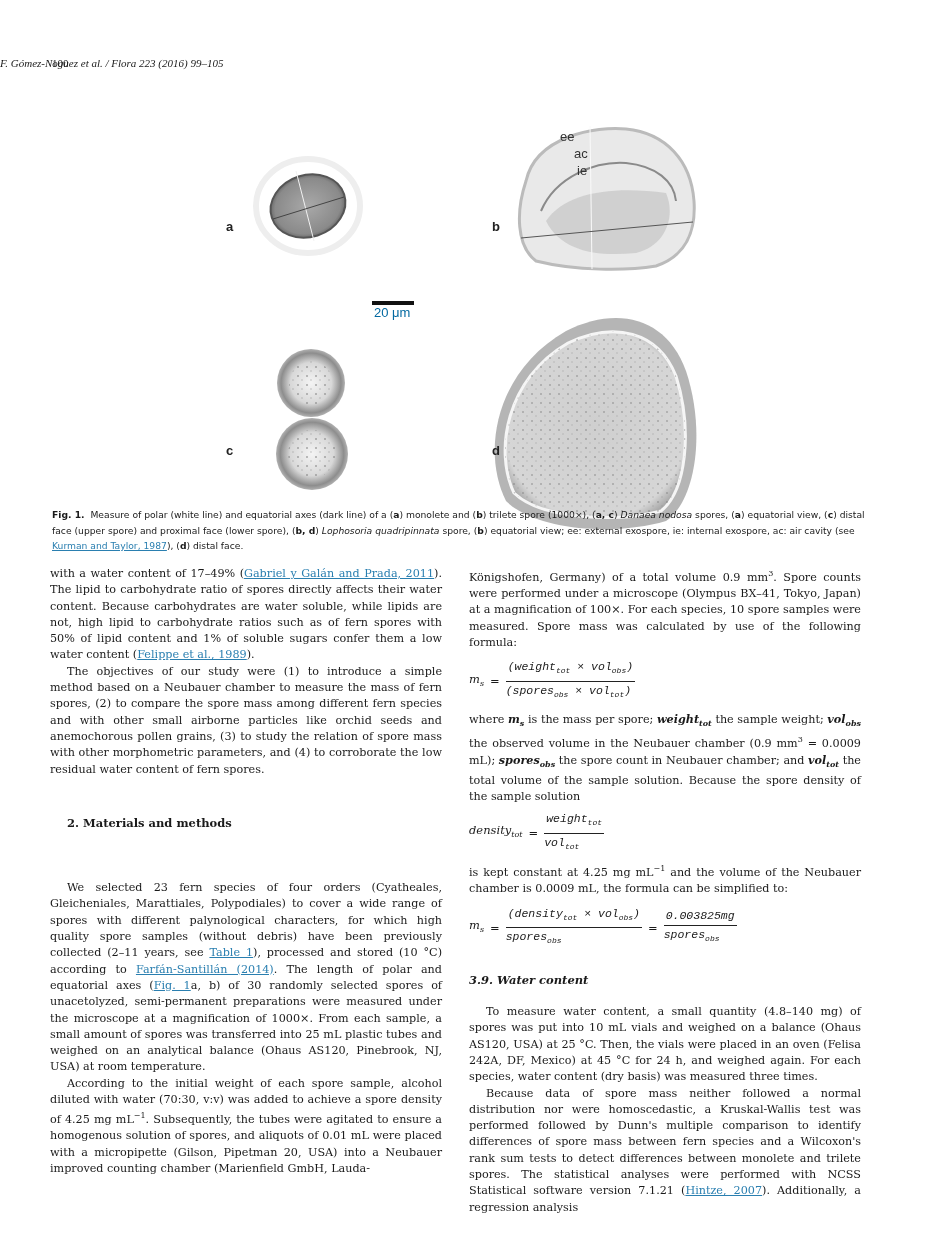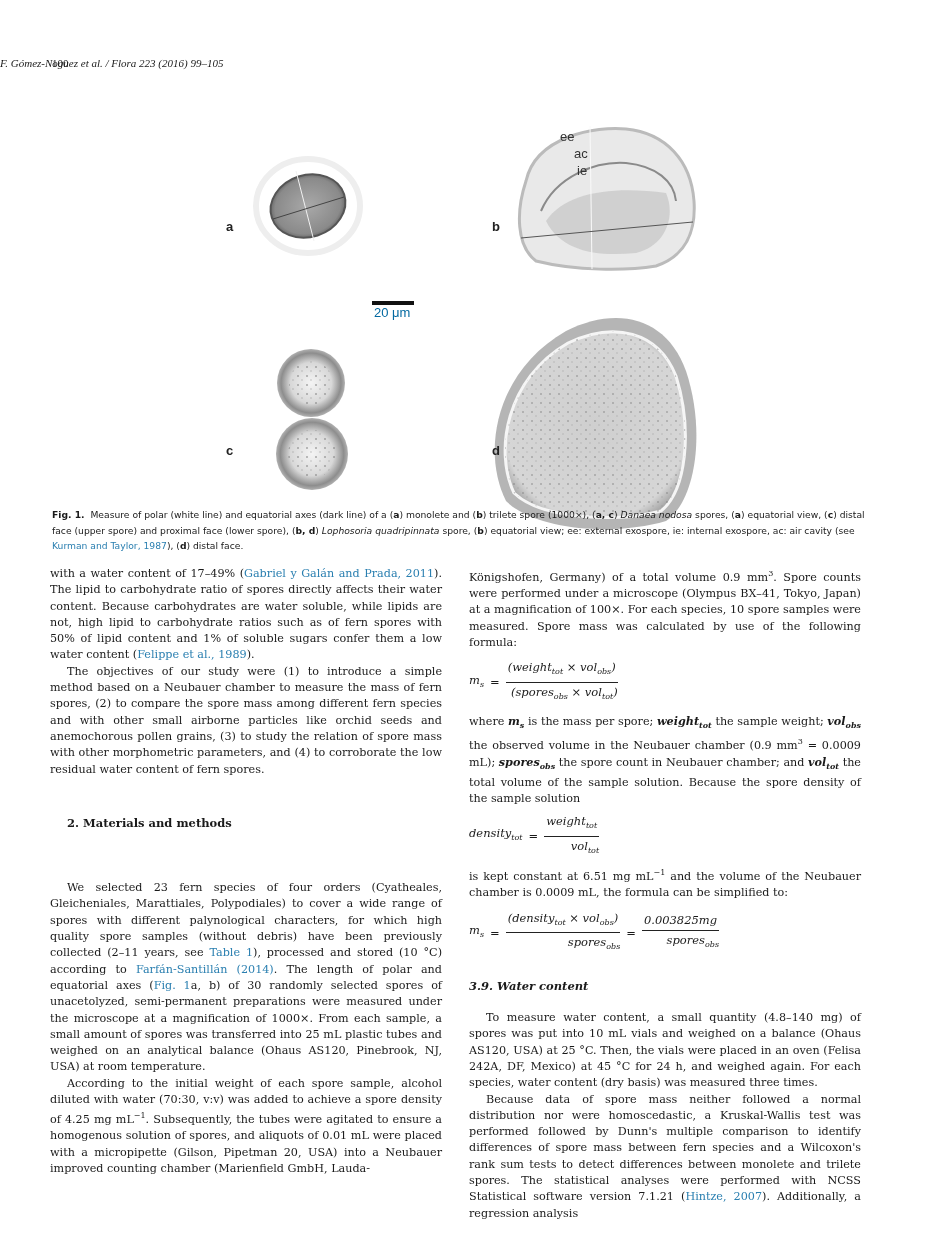--- a/index.html
+++ b/index.html
@@ -13,32 +13,32 @@
   .figure { position: absolute; left: 196px; top: 85px; width: 560px; height: 410px; margin-top: 36px; }
   .panel-label { position: absolute; font-family: "Liberation Sans", sans-serif; font-weight: bold; font-size: 13px; color: #222; }
   .scalebar { position: absolute; left: 356px; top: 265px; width: 42px; height: 4px; background: #111; }
   .scalebar-label { position: absolute; left: 359px; top: 269px; font-family: "Liberation Sans", sans-serif; font-size: 13px; color: #0369a1; }
   .spore-svg { position: absolute; left: 0; top: 0; }
   .anno { font-family: "Liberation Sans", sans-serif; font-size: 13px; fill: #333; }
 
   .caption { position: absolute; left: 52px; top: 507px; width: 822px;
              font-family: "DejaVu Sans", sans-serif; font-size: 9.2px; line-height: 15.5px; color: #1a1a1a; }
   .caption b { font-weight: bold; }
-  .link { color: #2a7fb0; }
+  .link { color: #2a7fb0; text-decoration: underline; }
 
   .col { position: absolute; top: 566px; width: 392px; font-family: "DejaVu Serif", serif;
          font-size: 11.2px; line-height: 16.3px; text-align: justify; }
   .col-left { left: 50px; }
   .col-right { left: 469px; }
   .col p { margin: 0; }
   .indent { text-indent: 17px; }
   h2.sec { font-family: "DejaVu Serif", serif; font-size: 11.5px; font-weight: bold; margin: 17px; }
   h3.subsec { font-family: "DejaVu Serif", serif; font-size: 11.5px; font-weight: bold; font-style: italic; margin: 0; }
   .eq { position: relative; font-style: italic; font-family: "DejaVu Serif", serif; font-size: 11.5px; display: flex; align-items: center; gap: 6px; }
-  .frac { display: inline-flex; flex-direction: column; align-items: flex-end; }
+  .frac { display: inline-flex; flex-direction: column; align-items: flex-start; font-family: Liberation Mono, monospace; }
   .frac .num { border-bottom: 1px solid #222; padding: 0 2px 1px 2px; }
   .frac .den { padding-top: 1px; }
   sub { font-size: 8px; }
   sup { font-size: 8px; }
   .bi { font-weight: bold; font-style: italic; }
 </style>
 </head>
 <body>
 
 <div class="running-head">
@@ -155,21 +155,21 @@
   <div class="eq">
     <span><span>density</span><sub>tot</sub></span>
     <span>=</span>
     <span class="frac">
       <span class="num"><span>weight</span><sub>tot</sub></span>
       <span class="den"><span>vol</span><sub>tot</sub></span>
     </span>
   </div>
   <div style="height:6px"></div>
   <p>
-    <span>is kept constant at 6.51 mg mL</span><sup>−1</sup><span> and the volume of the Neubauer chamber is 0.0009 mL, the formula can be simplified to:</span>
+    <span>is kept constant at 4.25 mg mL</span><sup>−1</sup><span> and the volume of the Neubauer chamber is 0.0009 mL, the formula can be simplified to:</span>
   </p>
   <div style="height:8px"></div>
   <div class="eq">
     <span><span>m</span><sub>s</sub></span>
     <span>=</span>
     <span class="frac">
       <span class="num"><span>(density</span><sub>tot</sub><span> × vol</span><sub>obs</sub><span>)</span></span>
       <span class="den"><span>spores</span><sub>obs</sub></span>
     </span>
     <span>=</span>

